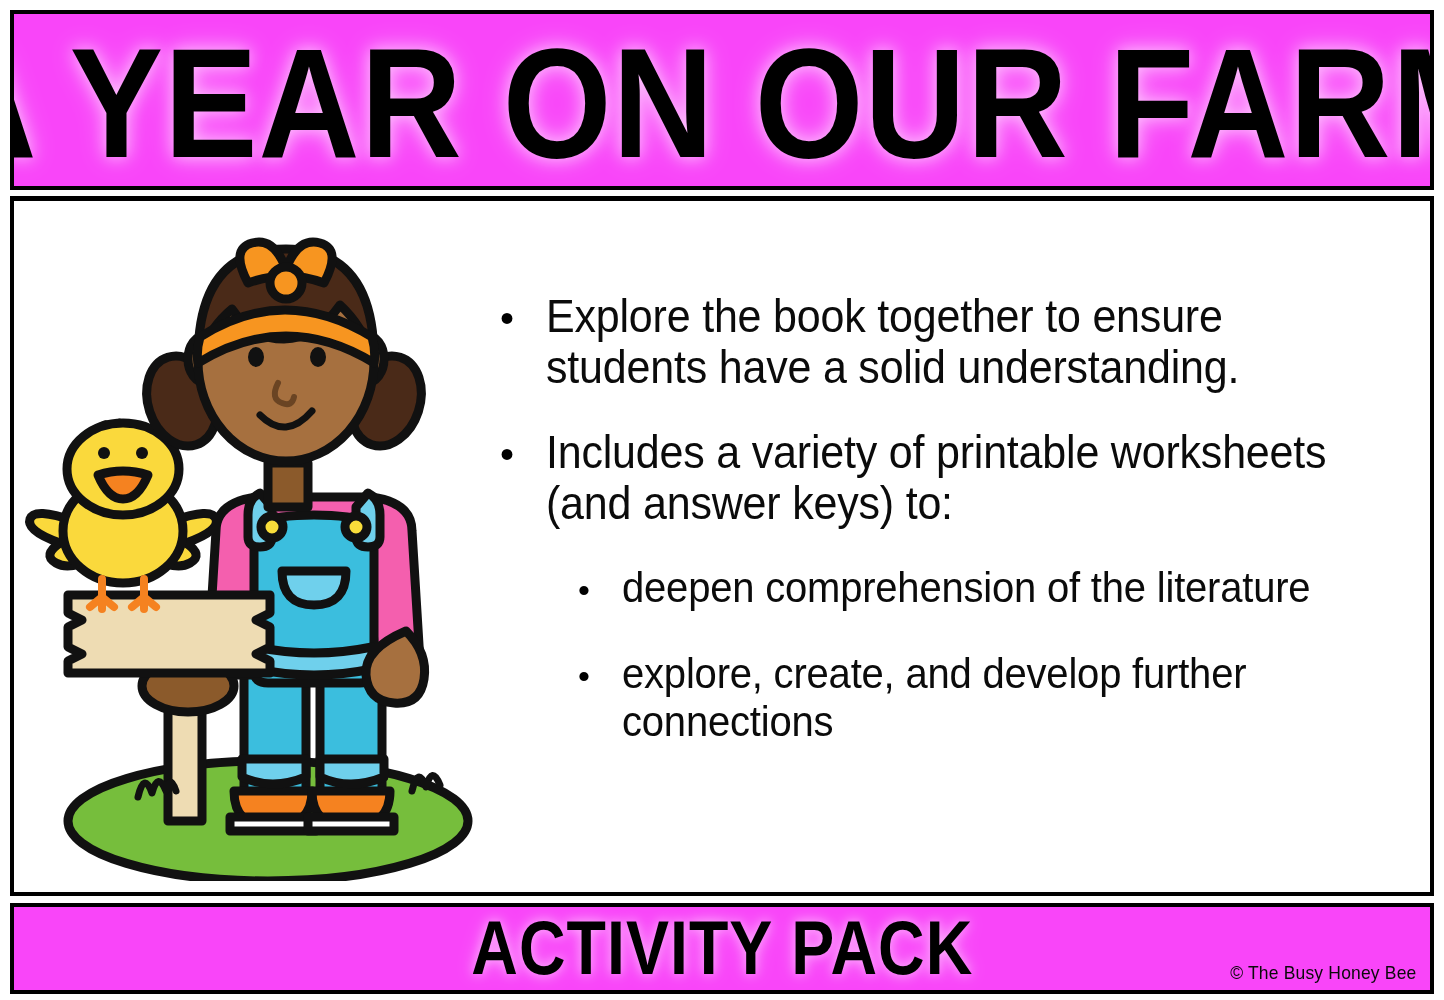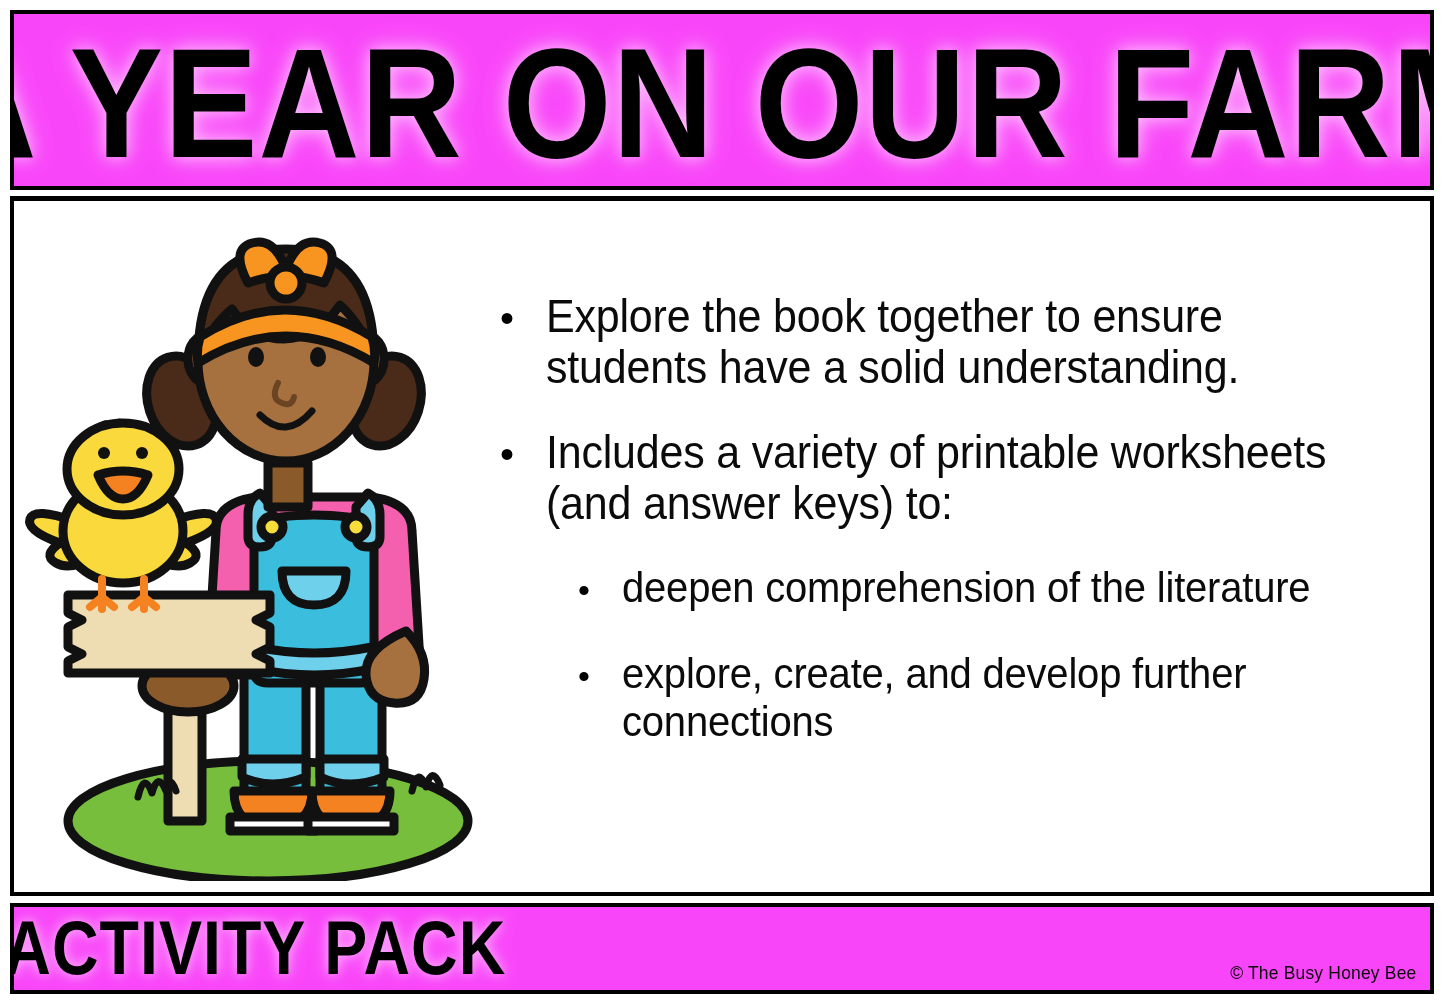--- a/index.html
+++ b/index.html
@@ -60,20 +60,21 @@
     width:1424px;height:91px;
     background:var(--pink,#F945F9);
     border:4px solid #000000;
     box-sizing:border-box;
     overflow:hidden;
   }
   .footer-text{
     position:absolute;
     left:0;right:0;top:50%;
     transform:translateY(-52%);
+    text-align:center;
     font-family:"Liberation Sans", sans-serif;
     font-weight:bold;
     font-size:62px;
     letter-spacing:1px;
     color:#000;
     text-shadow:0 0 9px rgba(255,255,255,.5),0 0 18px rgba(255,255,255,.35);
   }
   .footer-text span{display:inline-block;transform:scaleX(1.04) scaleY(1.22);}
   .copyright{
     position:absolute;

